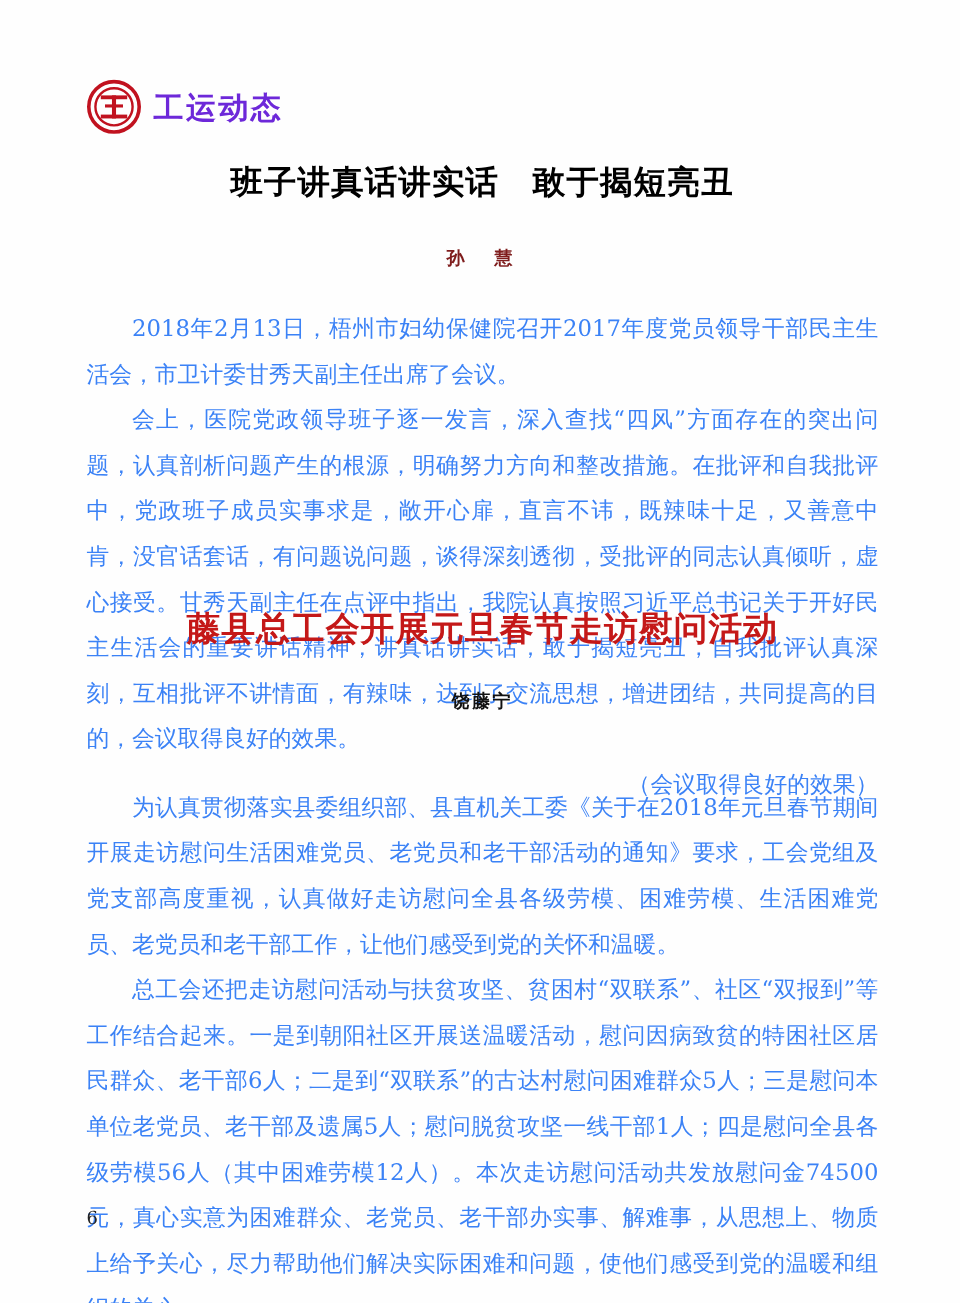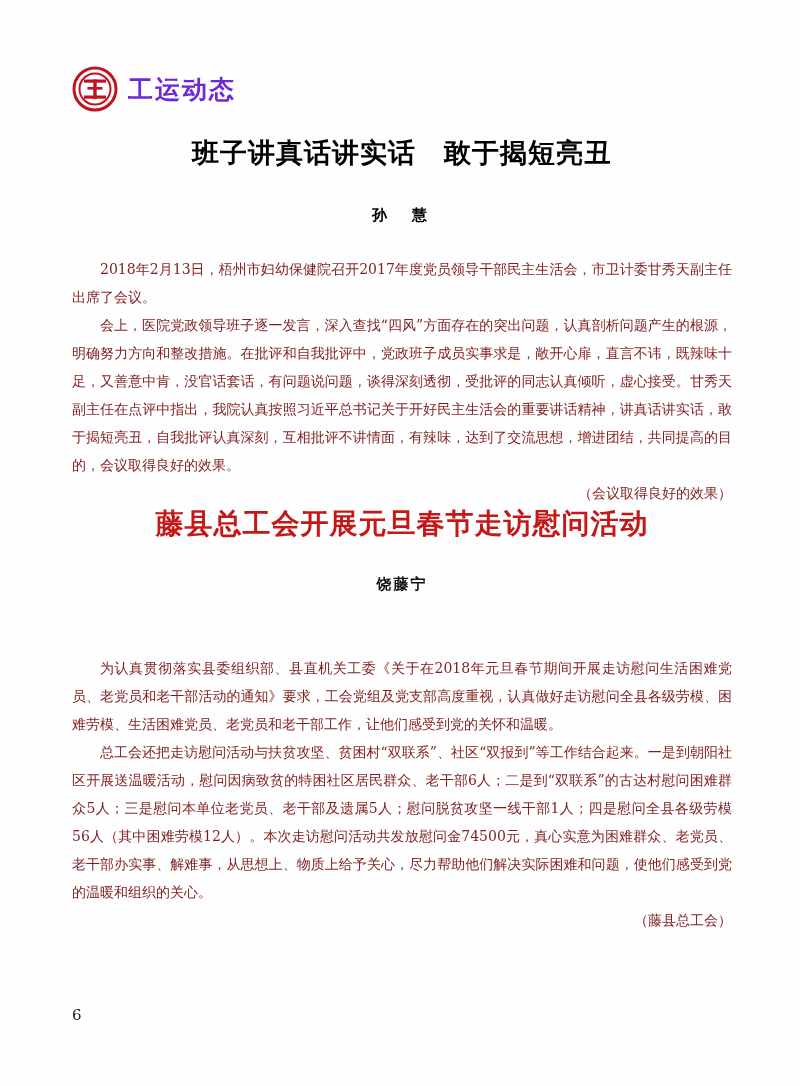--- a/index.html
+++ b/index.html
@@ -62,29 +62,29 @@
     letter-spacing: 1px;
     margin: 0;
     line-height: 1.4;
   }
   .headline1 .gap { display: inline-block; width: 28px; }
   .byline {
     text-align: center;
     font-family: "DejaVu Sans", sans-serif;
     font-weight: bold;
     font-size: 15px;
-    color: #000000;
+    color: #7f1d1d;
     letter-spacing: 5px;
     margin-top: 34px;
   }
   .body-text {
     font-family: "DejaVu Serif", "Liberation Serif", serif;
-    font-size: 14px;
+    font-size: 19px;
     line-height: 2.0;
-    color: #7f1d1d;
+    color: #3b82f6;
     text-align: justify;
     text-justify: inter-ideograph;
     margin: 0;
   }
   .body-text p {
     margin: 0;
     text-indent: 2em;
   }
   .p-block { margin-top: 22px; }
   .signline {

